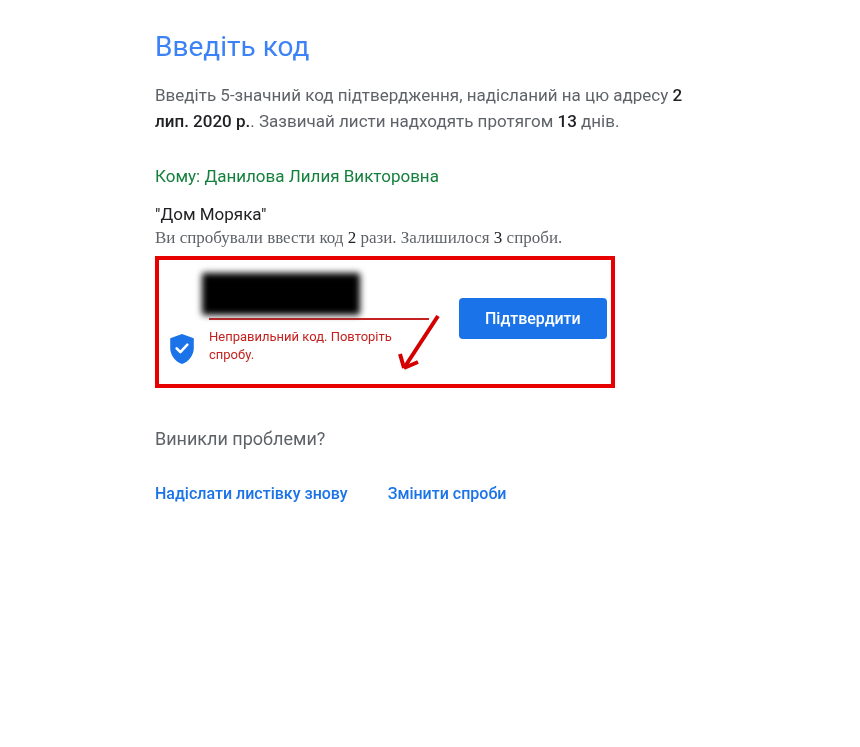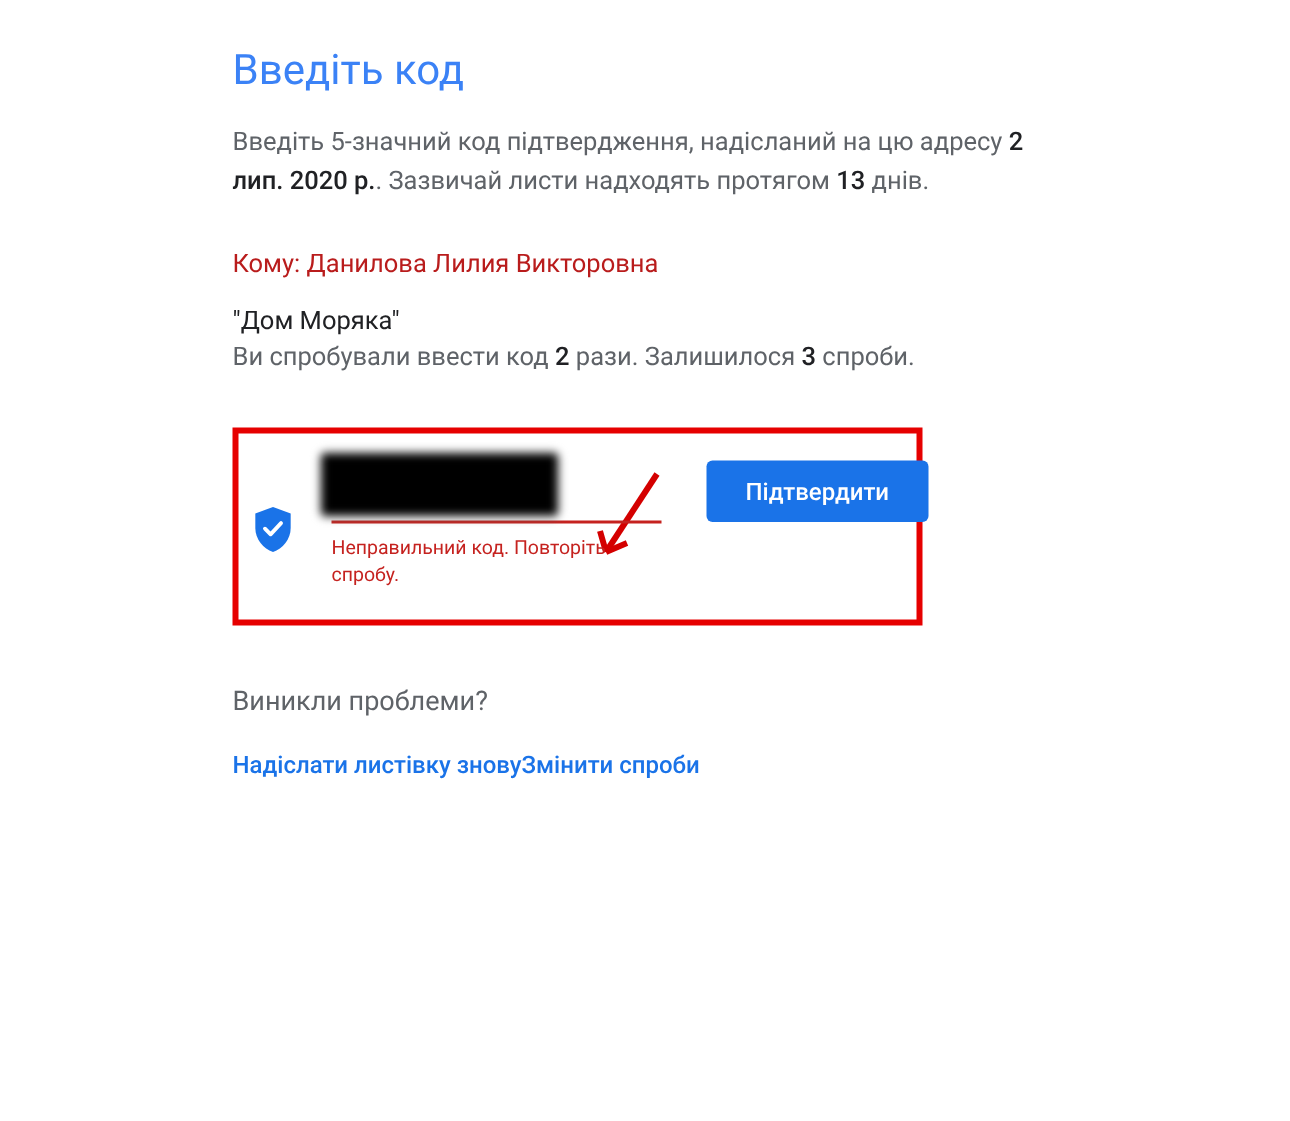--- a/index.html
+++ b/index.html
@@ -19,60 +19,61 @@
     }
     .para {
       font-size: 17px;
       line-height: 1.5;
       color: #5f6368;
       margin-bottom: 32px;
     }
     .para .bold { color: #202124; font-weight: 500; }
     .recipient {
       font-size: 17px;
-      color: #b91c1c;
+      color: #15803d;
       margin-bottom: 18px;
     }
     .biz-name {
       font-size: 17px;
       color: #202124;
       margin-bottom: 4px;
     }
     .address {
       font-size: 17px;
       color: #5f6368;
       line-height: 1.5;
       margin-bottom: 22px;
     }
     .attempts {
       font-size: 17px;
       color: #5f6368;
-      margin-bottom: 37px;
+      margin-bottom: 8px;
+      font-family: Liberation Serif, serif;
     }
     .attempts .bold { color: #202124; font-weight: 500; }
     .arrow-svg {
       position: absolute;
       left: 390px;
       top: 310px;
       pointer-events: none;
     }
     .input-section {
       display: flex;
       align-items: flex-start;
       gap: 30px;
       border: 4px solid #e60000;
       padding: 18px 16px 20px 10px;
       width: 460px;
       margin-bottom: 40px;
       position: relative;
     }
     .input-left {
       display: flex;
-      align-items: center;
-      gap: 26px;
+      align-items: flex-end;
+      gap: 14px;
     }
     .shield-icon { margin-top: 6px; flex-shrink: 0; }
     .code-block { display: flex; flex-direction: column; }
     .code-input-wrap { position: relative; width: 220px; }
     .code-input {
       width: 100%;
       height: 42px;
       border: none;
       border-bottom: 2px solid #c5221f;
       font-size: 28px;
@@ -105,29 +106,29 @@
     .confirm-btn {
       background: #1a73e8;
       color: #fff;
       border: none;
       font-size: 16px;
       font-weight: 500;
       padding: 11px 26px;
       border-radius: 4px;
       cursor: pointer;
       font-family: inherit;
-      margin-top: 0;
+      margin-top: 20px;
       flex-shrink: 0;
     }
     .problems {
       font-size: 18px;
       color: #5f6368;
-      margin-bottom: 22px;
+      margin-bottom: 35px;
     }
-    .links { display: flex; }
+    .links { display: flex; gap: 40px; }
     .link {
       color: #1a73e8;
       font-size: 16px;
       font-weight: 500;
       text-decoration: none;
       cursor: pointer;
     }
   </style>
 </head>
 <body>

